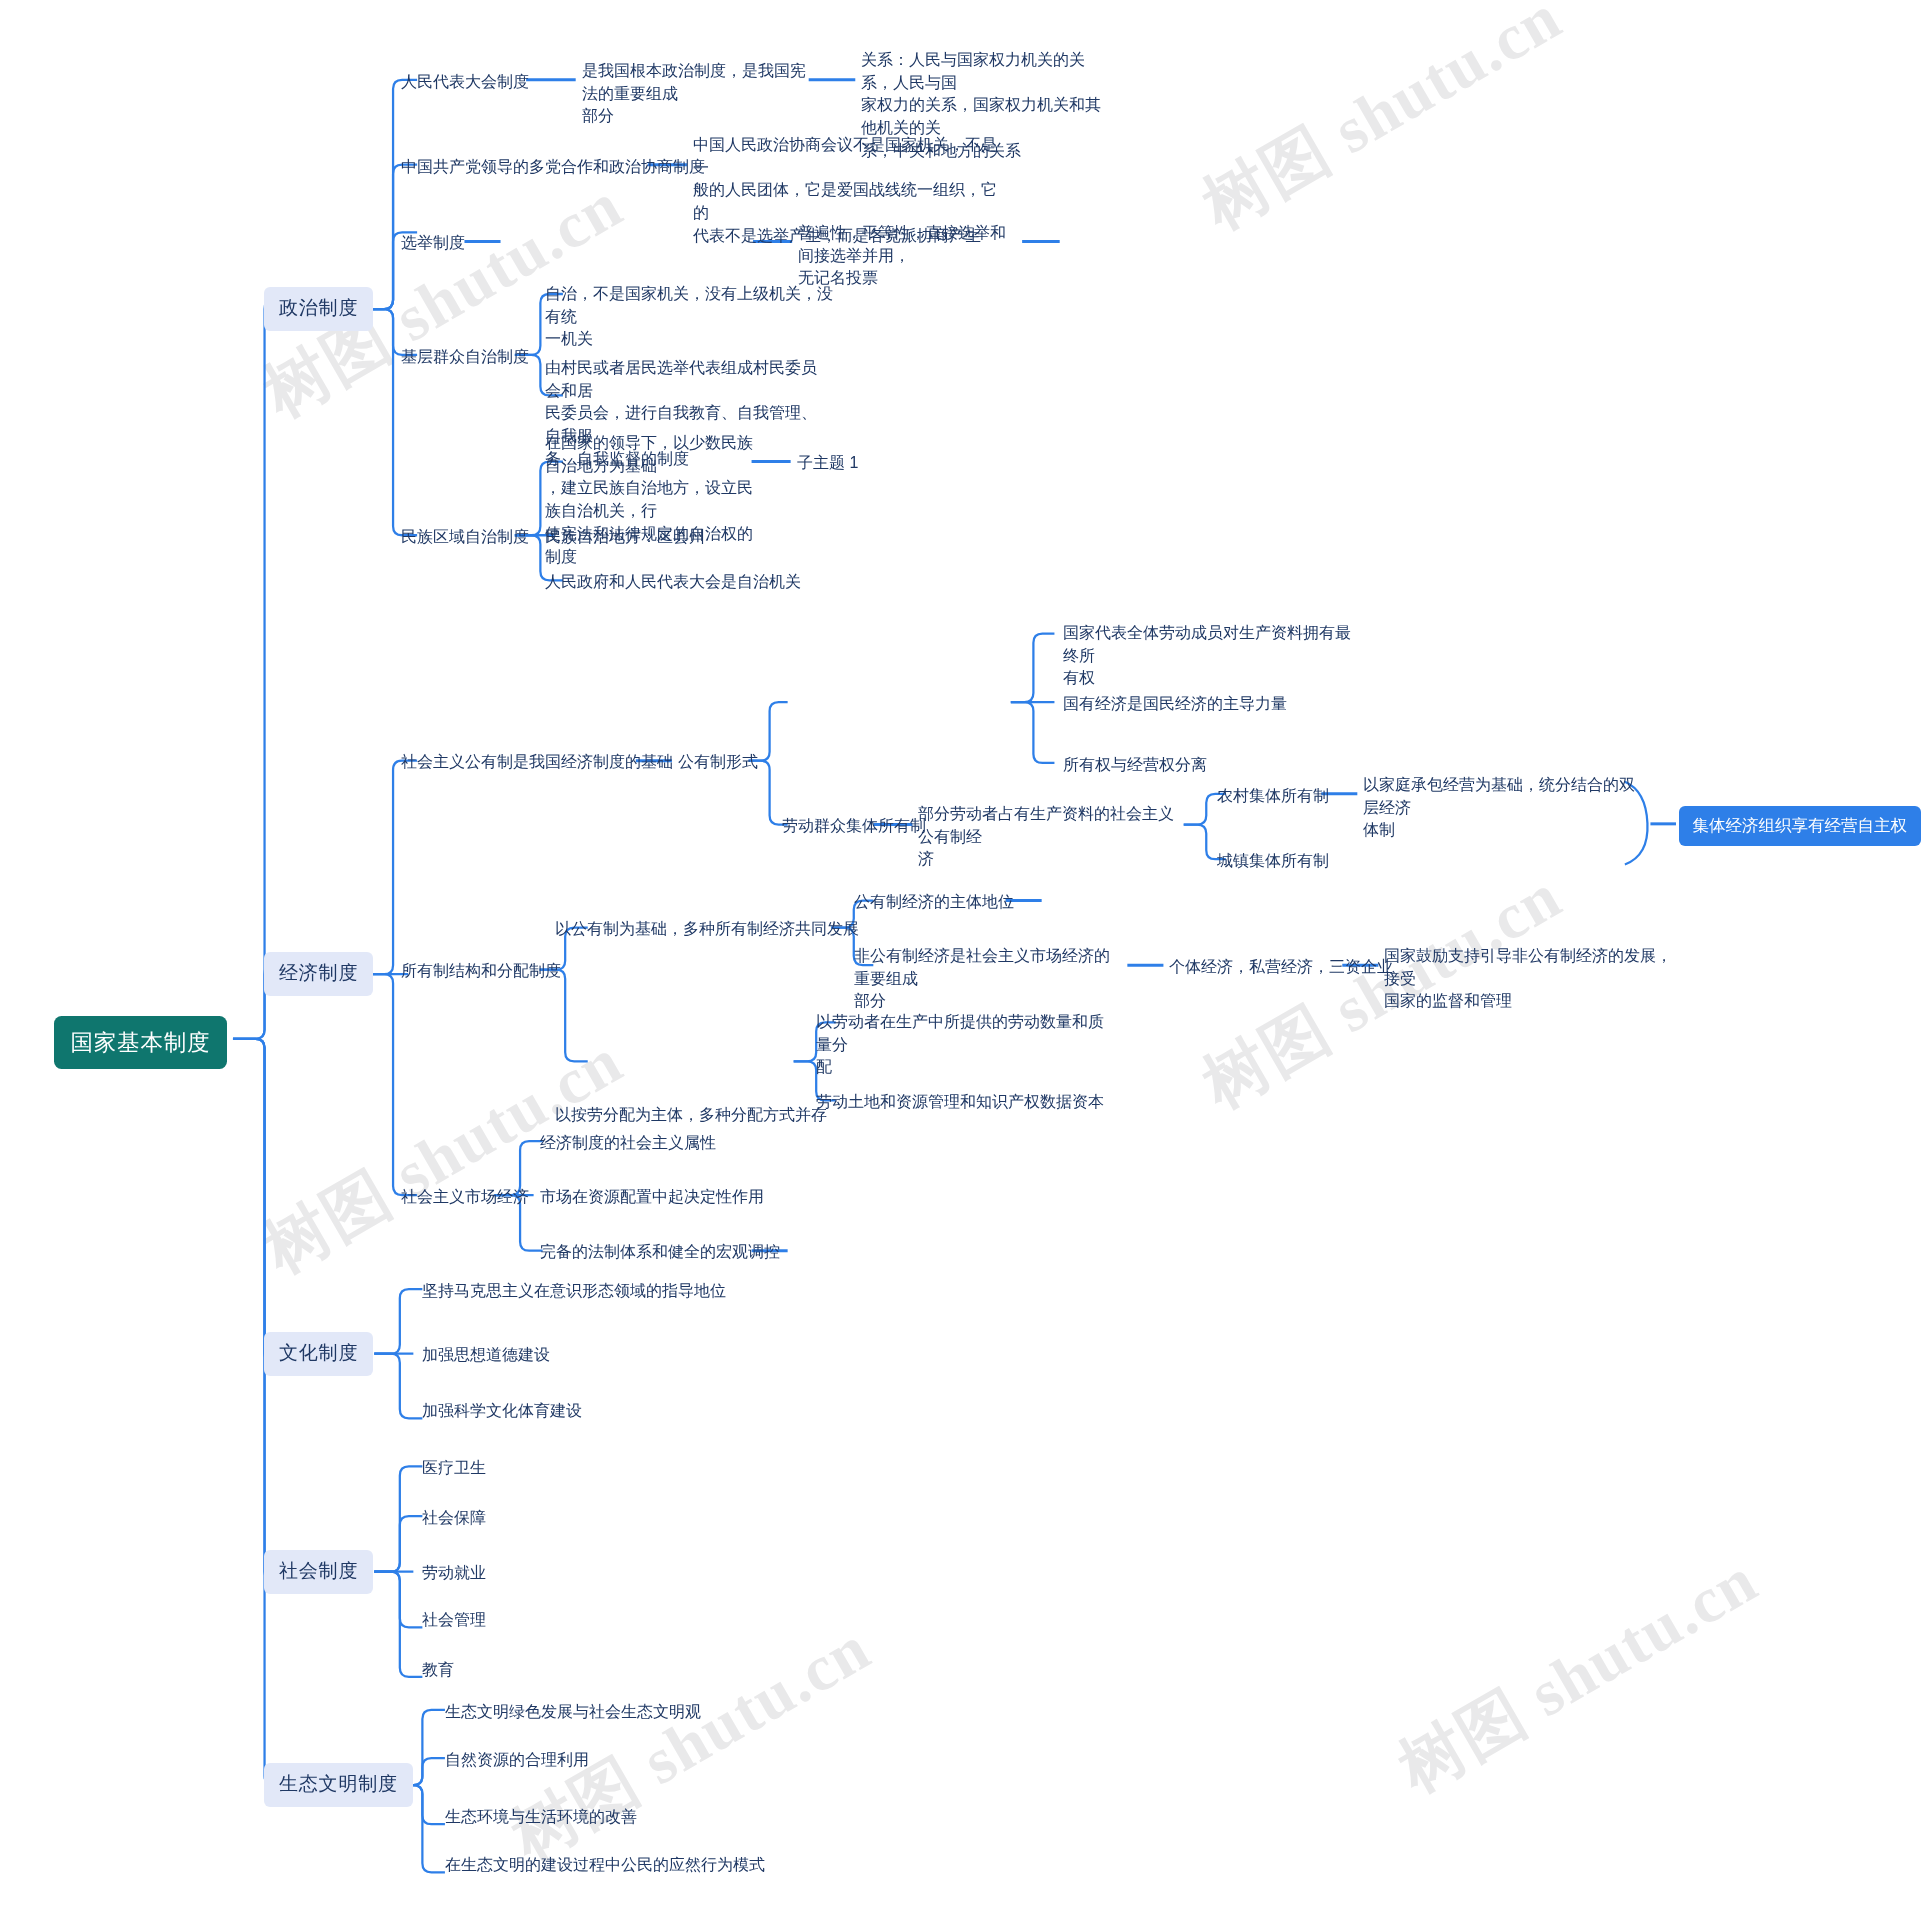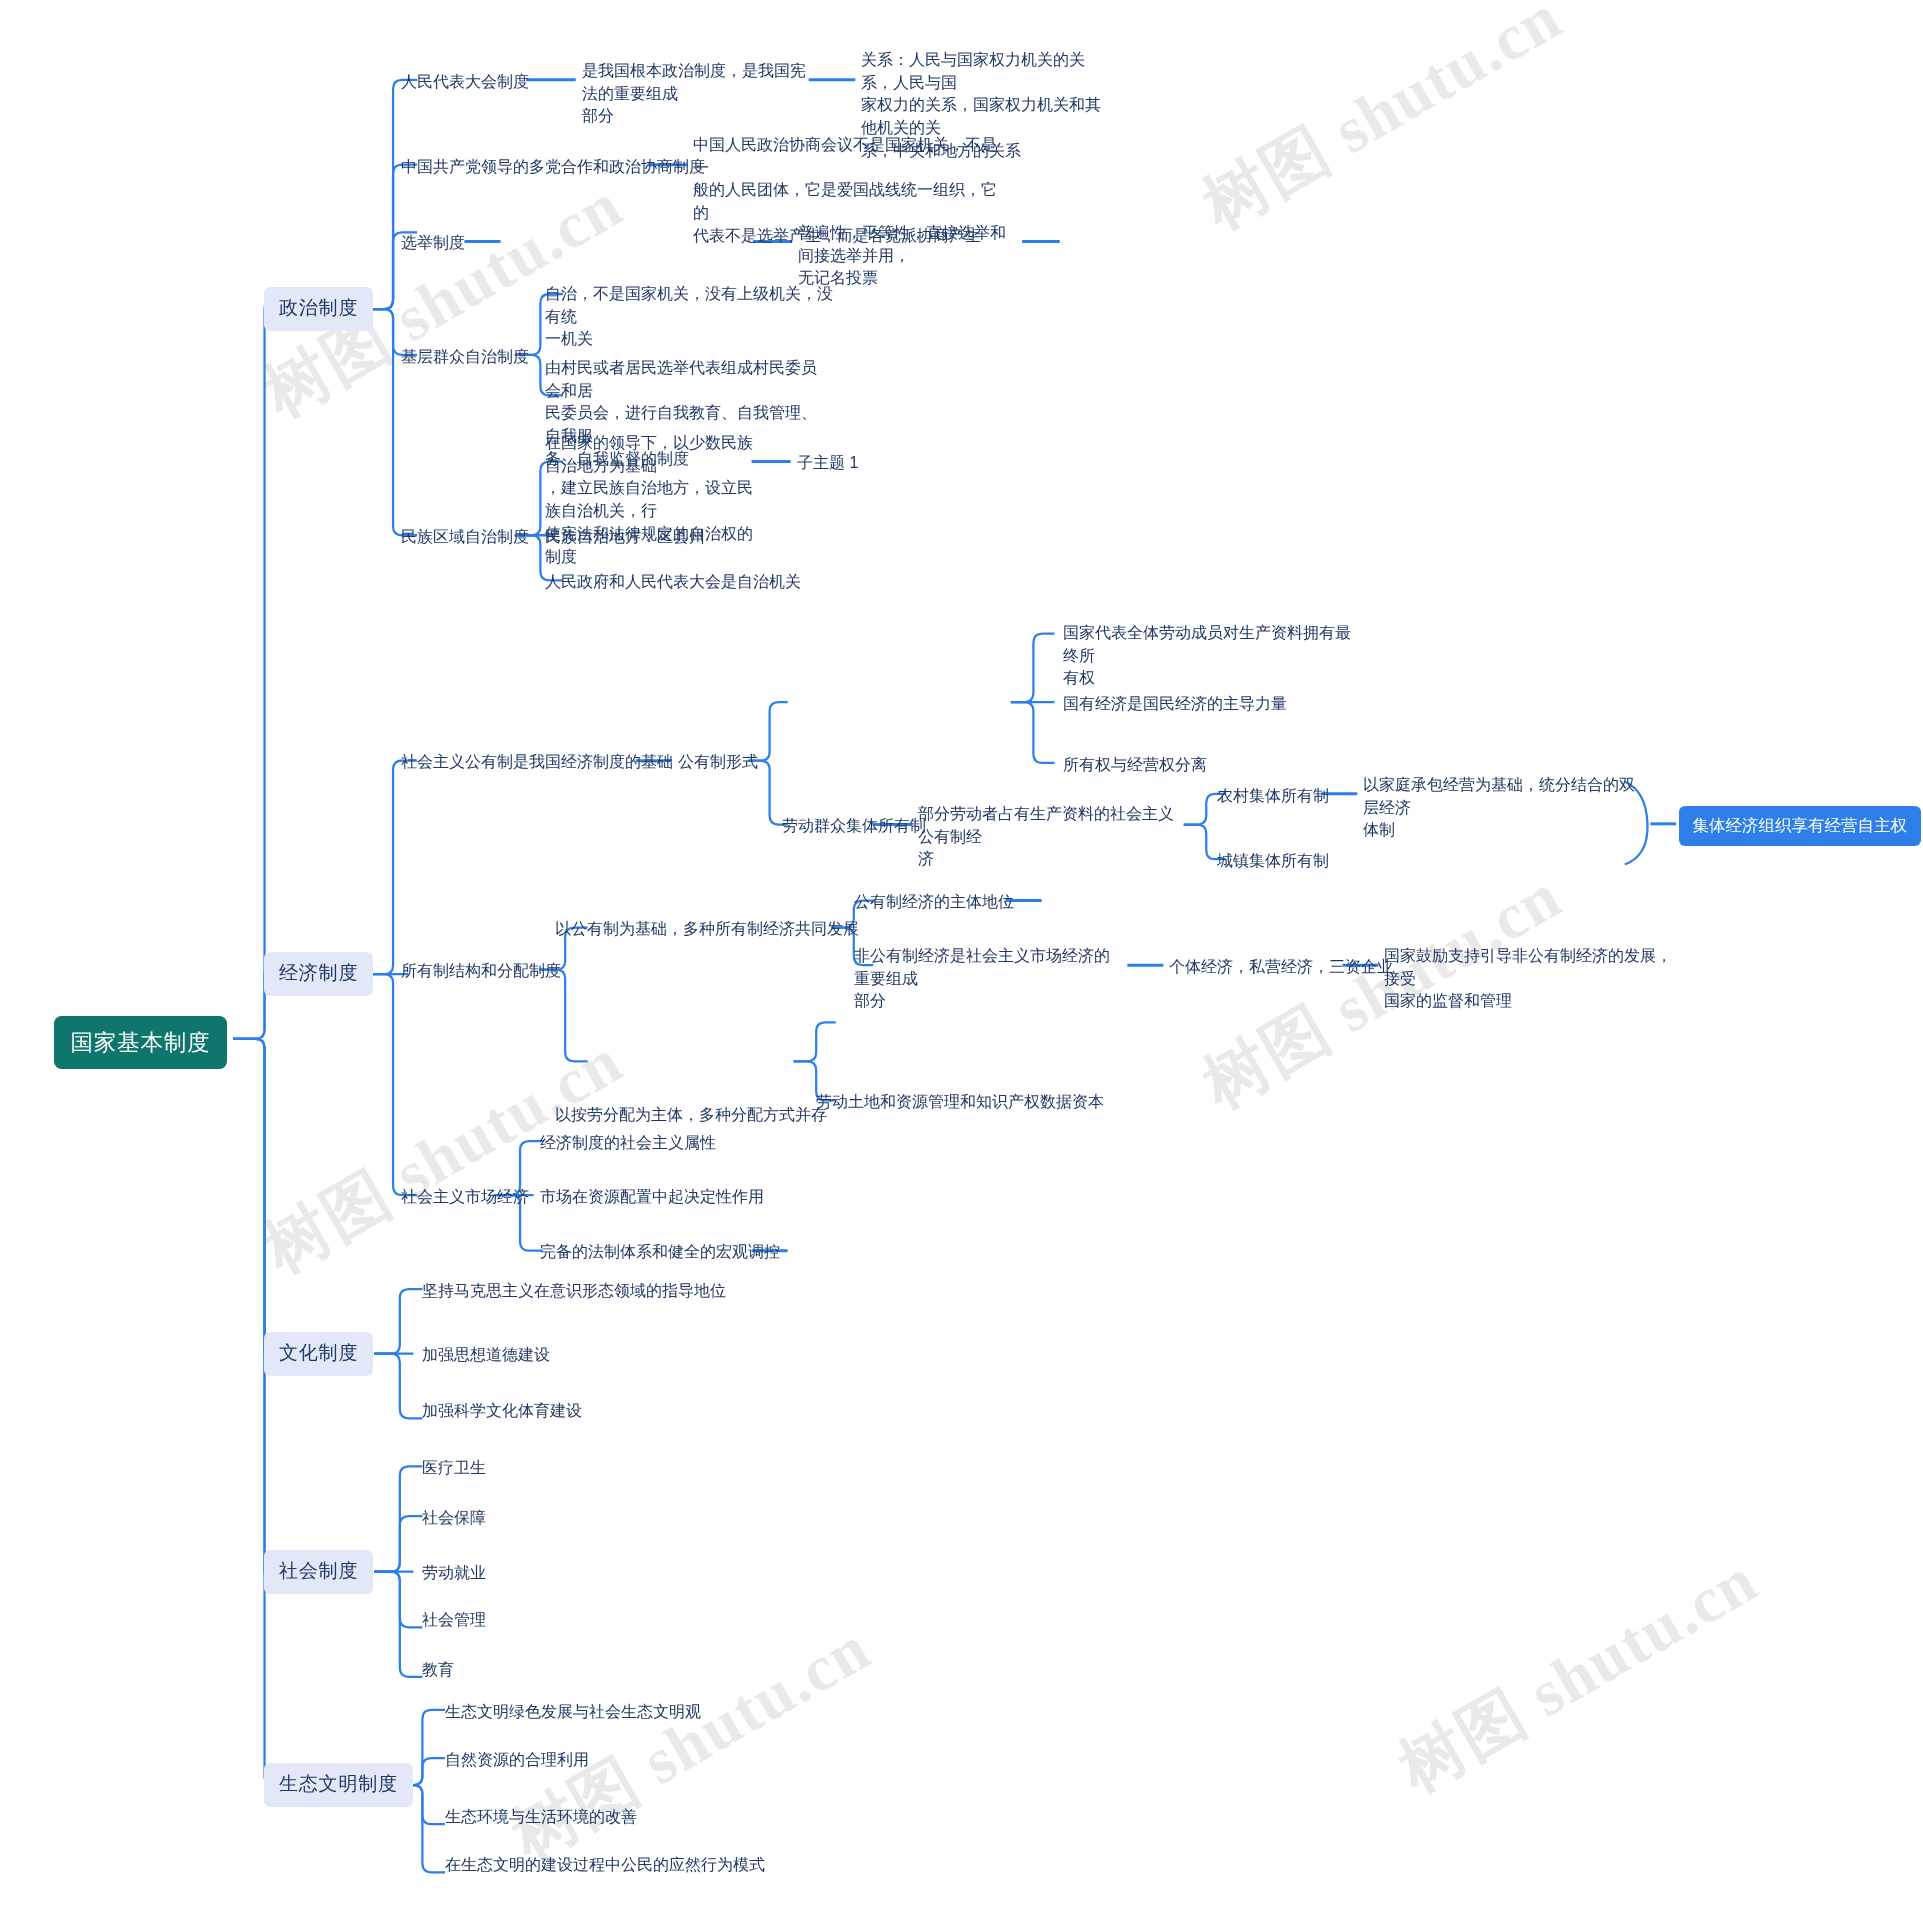--- a/index.html
+++ b/index.html
@@ -240,20 +240,22 @@
   <div class="node" style="left:401px; top:960px;">所有制结构和分配制度</div>
   <div class="node" style="left:555px; top:918px;">以公有制为基础，多种所有制经济共同发展</div>
   <div class="node" style="left:854px; top:891px;">公有制经济的主体地位</div>
   <div class="node" style="left:854px; top:945px; width:271px;">非公有制经济是社会主义市场经济的重要组成
 部分</div>
   <div class="node" style="left:1169px; top:956px;">个体经济，私营经济，三资企业</div>
   <div class="node" style="left:1384px; top:945px; width:301px;">国家鼓励支持引导非公有制经济的发展，接受
 国家的监督和管理</div>
 
   <div class="node" style="left:555px; top:1104px;">以按劳分配为主体，多种分配方式并存</div>
+  <div class="node" style="left:816px; top:1011px; width:293px;">以劳动者在生产中所提供的劳动数量和质量分
+配</div>
   <div class="node" style="left:816px; top:1091px;">劳动土地和资源管理和知识产权数据资本</div>
 
   <div class="node" style="left:401px; top:1186px;">社会主义市场经济</div>
   <div class="node" style="left:540px; top:1132px;">经济制度的社会主义属性</div>
   <div class="node" style="left:540px; top:1186px;">市场在资源配置中起决定性作用</div>
   <div class="node" style="left:540px; top:1241px;">完备的法制体系和健全的宏观调控</div>
 
   <div class="node" style="left:422px; top:1280px;">坚持马克思主义在意识形态领域的指导地位</div>
   <div class="node" style="left:422px; top:1344px;">加强思想道德建设</div>
   <div class="node" style="left:422px; top:1400px;">加强科学文化体育建设</div>

